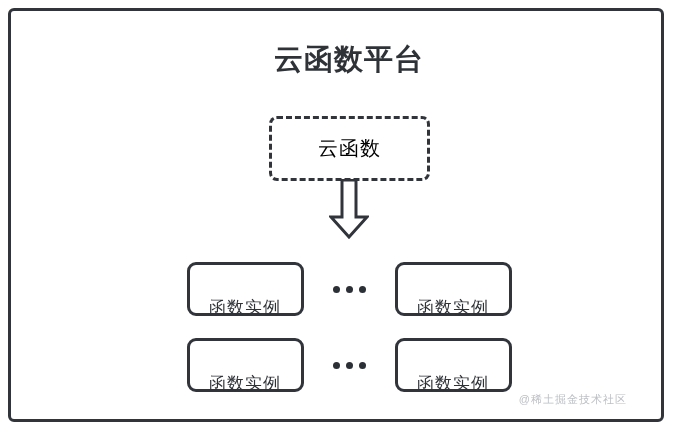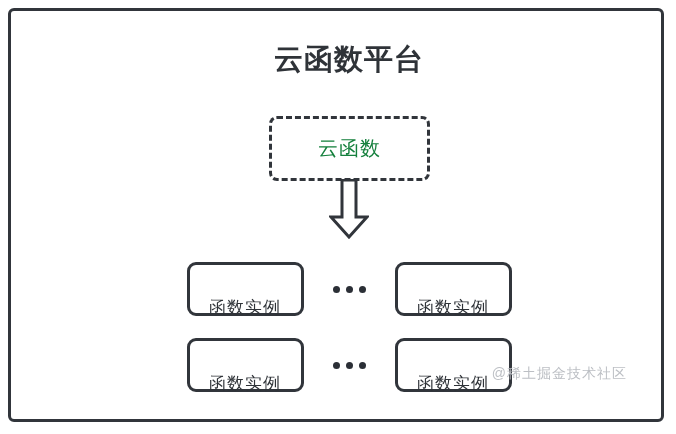--- a/index.html
+++ b/index.html
@@ -55,21 +55,21 @@
     box-sizing: border-box;
     border: 3px dashed #31353b;
     border-radius: 8px;
     background: #ffffff;
     display: flex;
     align-items: center;
     justify-content: center;
   }
   .cloud-func-label {
     font-size: 20px;
-    color: #15803d;
+    color: #000000;
     letter-spacing: 1px;
     white-space: nowrap;
   }
   
   .flow-arrow {
     position: absolute;
     left: 318px;
     top: 168px;
     width: 40px;
     height: 60px;
@@ -116,22 +116,22 @@
   .ellipsis-dot {
     width: 7px;
     height: 7px;
     border-radius: 50%;
     background: #2b2f36;
   }
   
   .watermark {
     position: absolute;
     right: 34px;
-    bottom: 36px;
-    font-size: 14px;
+    bottom: 12px;
+    font-size: 11px;
     color: #bcbfc4;
     letter-spacing: 1px;
     white-space: nowrap;
   }
 </style>
 </head>
 <body>
 
 <div id="canvas">
 

